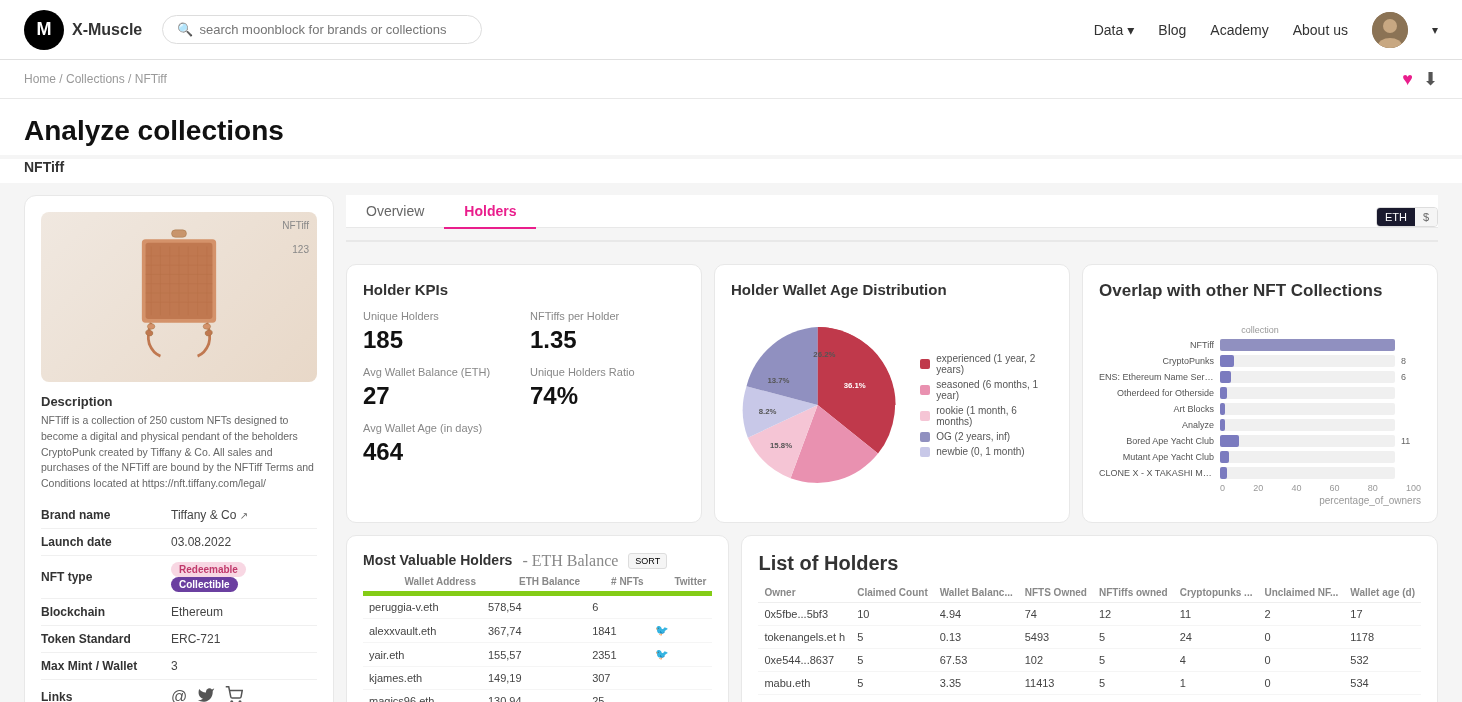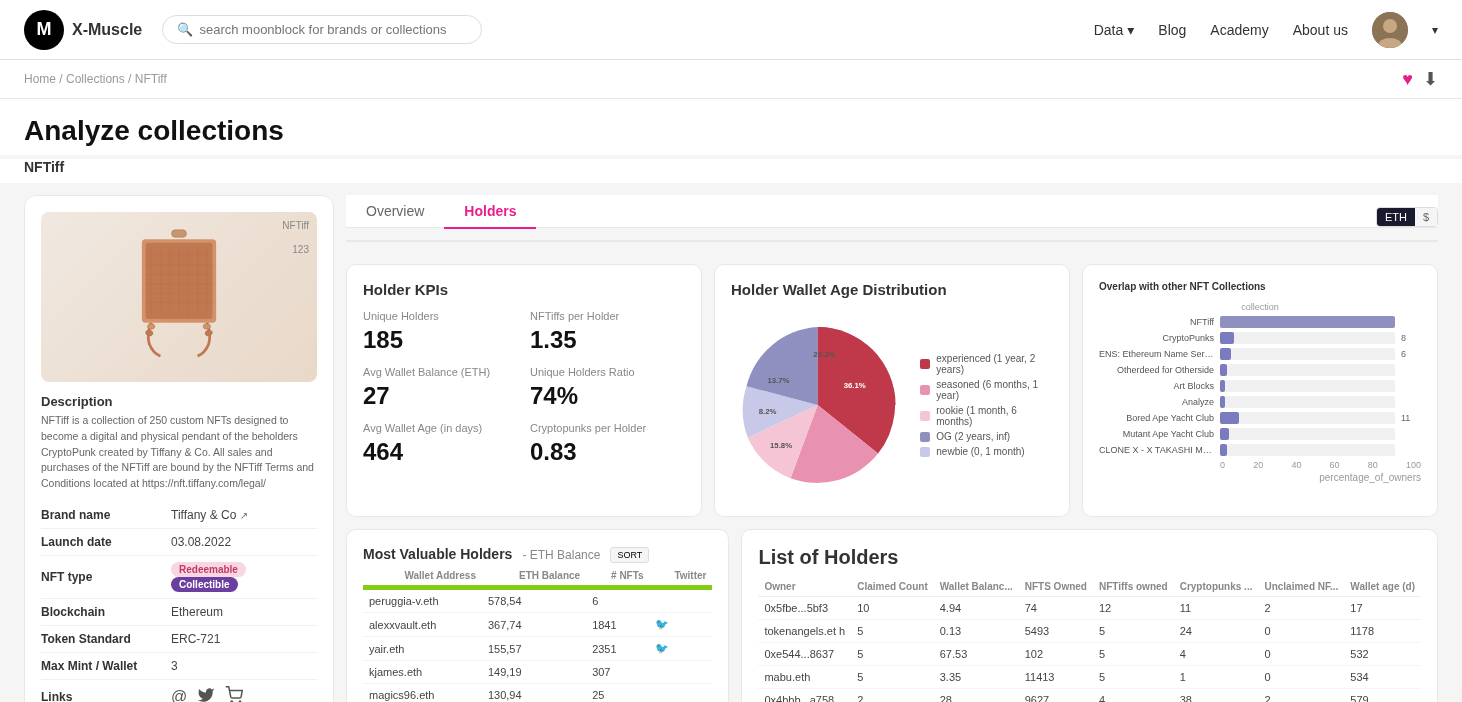--- a/index.html
+++ b/index.html
@@ -83,21 +83,21 @@
     .kpi-item .kpi-val { font-size: 24px; font-weight: 700; color: #111; }
     
     
     .pie-title { font-size: 15px; font-weight: 700; margin-bottom: 12px; }
     .pie-container { display: flex; align-items: center; gap: 16px; }
     .legend { display: flex; flex-direction: column; gap: 4px; }
     .legend-item { display: flex; align-items: center; gap: 6px; font-size: 10px; color: #555; }
     .legend-dot { width: 10px; height: 10px; border-radius: 2px; flex-shrink: 0; }
     
     
-    .bar-title { font-size: 10px; font-weight: 700; margin-bottom: 10px; }
+    .bar-title { font-size: 17px; font-weight: 700; margin-bottom: 24px; }
     .bar-row { display: flex; align-items: center; margin-bottom: 4px; gap: 6px; }
     .bar-label { font-size: 9px; color: #555; width: 115px; text-align: right; flex-shrink: 0; white-space: nowrap; overflow: hidden; text-overflow: ellipsis; }
     .bar-track { flex: 1; height: 12px; background: #f0f0f0; border-radius: 2px; position: relative; }
     .bar-fill { height: 100%; background: #7b7bbf; border-radius: 2px; }
     .bar-val { font-size: 9px; color: #666; width: 20px; flex-shrink: 0; }
     .bar-axis { display: flex; justify-content: space-between; padding-left: 121px; font-size: 9px; color: #999; margin-top: 2px; }
     
     
     .mvh-title { font-size: 14px; font-weight: 700; margin-bottom: 2px; }
     .sort-btn { font-size: 9px; padding: 2px 6px; border: 1px solid #ddd; border-radius: 3px; cursor: pointer; background: #f5f5f5; }
@@ -308,24 +308,20 @@
             <label>Avg Wallet Balance (ETH)</label>
             <div class="kpi-val">27</div>
           </div>
           <div class="kpi-item">
             <label>Unique Holders Ratio</label>
             <div class="kpi-val">74%</div>
           </div>
           <div class="kpi-item">
             <label>Avg Wallet Age (in days)</label>
             <div class="kpi-val">464</div>
-          </div>
-          <div class="kpi-item">
-            <label>Cryptopunks per Holder</label>
-            <div class="kpi-val">0.83</div>
           </div>
         </div>
       </div>
 
       <div class="card">
         <div class="pie-title">Holder Wallet Age Distribution</div>
         <div class="pie-container">
           <svg width="190" height="190" viewBox="0 0 200 200">
 
             <path d="M100,100 L100,10 A90,90 0 0,1 190,100 Z" fill="#c0394b"></path>
@@ -452,21 +448,21 @@
           <div style="font-size:10px;color:#999;text-align:right;margin-top:2px;">percentage_of_owners</div>
         </div>
       </div>
     </div>
 
     <div class="dashboard-grid-bottom">
 
       <div class="card">
         <div style="display:flex;align-items:center;gap:10px;margin-bottom:2px;">
           <span class="mvh-title">Most Valuable Holders</span>
-          <span style="font-size:12px;color:#888;">- ETH Balance</span>
+          <span style="font-size:16px;color:#888;font-family:Liberation Serif, serif;">- ETH Balance</span>
           <button class="sort-btn">SORT</button>
         </div>
         <table class="data-table">
           <thead>
             <tr>
               <th>Wallet Address</th>
               <th>ETH Balance</th>
               <th># NFTs</th>
               <th>Twitter</th>
             </tr>

